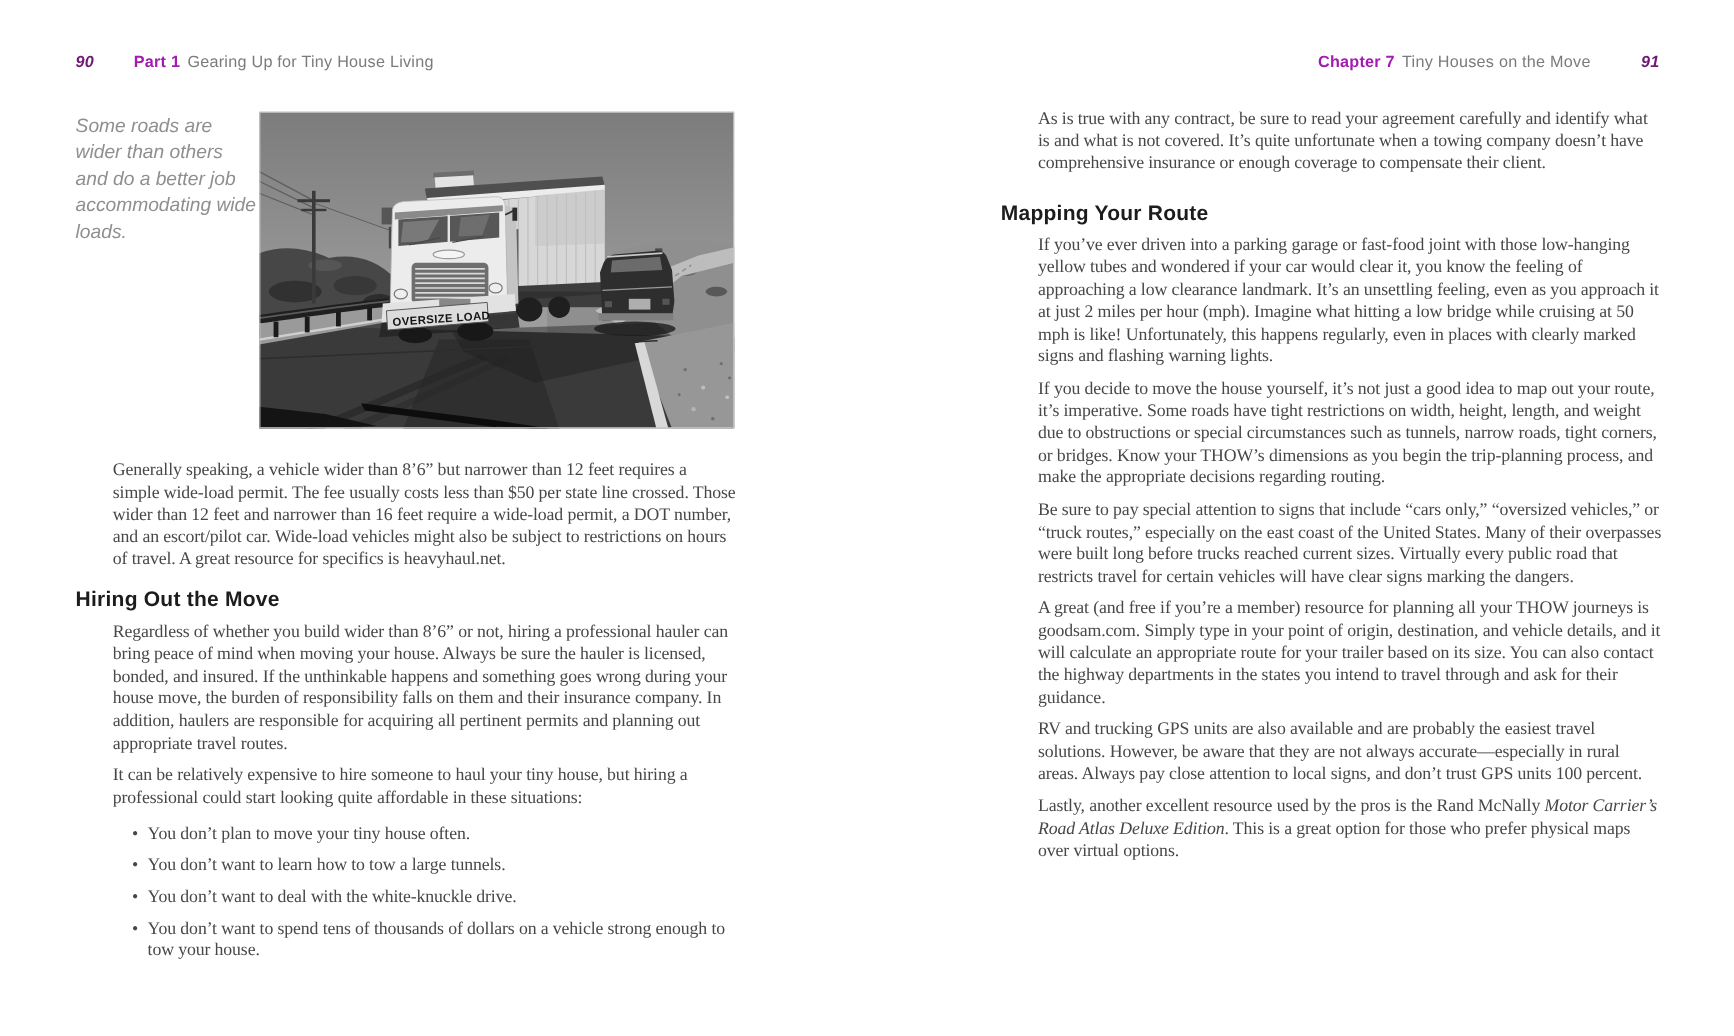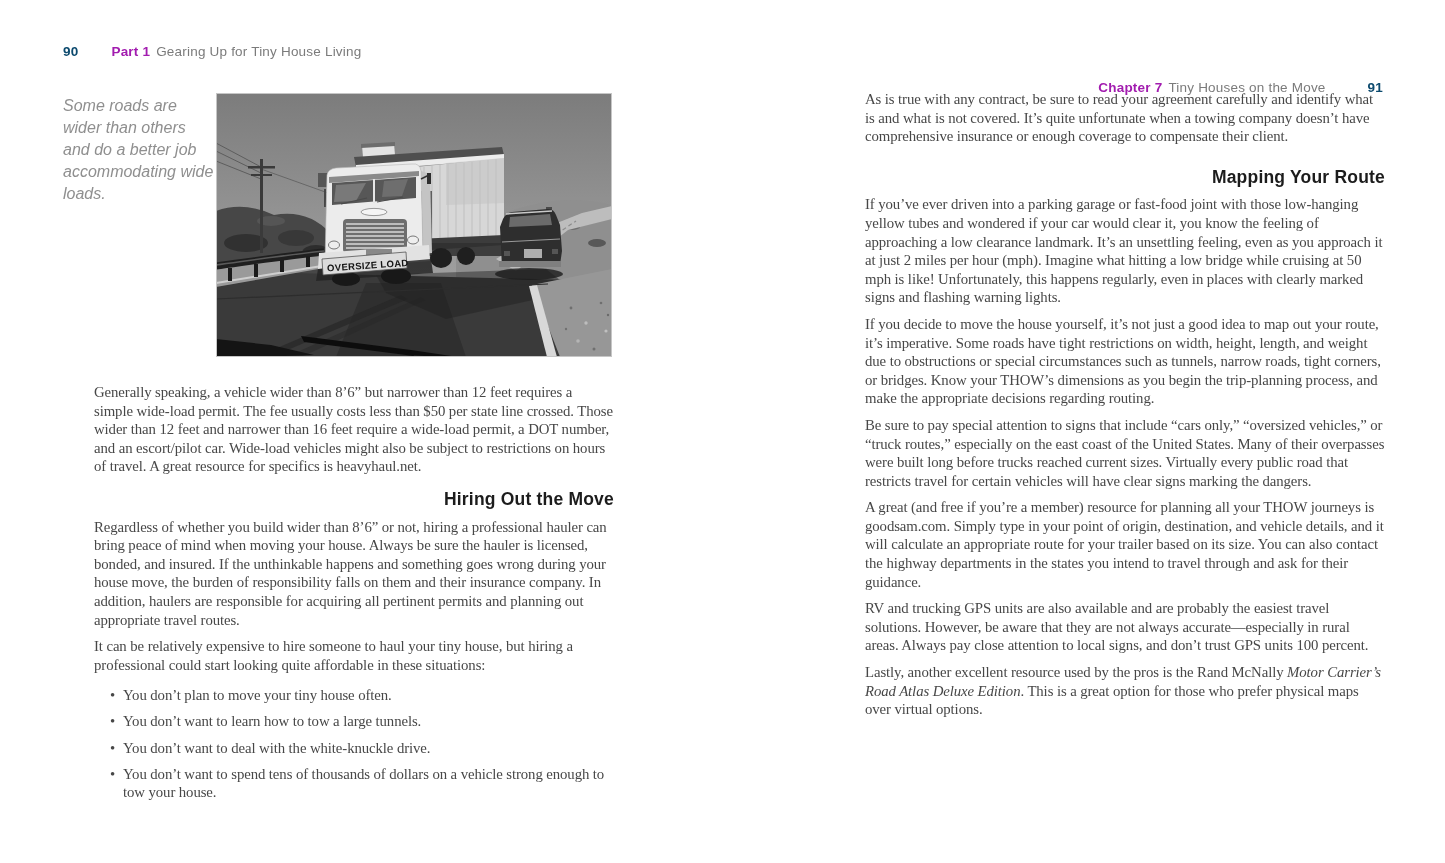--- a/index.html
+++ b/index.html
@@ -1,42 +1,42 @@
 <!DOCTYPE html>
 <html><head>
 <meta charset="utf-8">
 <style>
   html,body{margin:0;padding:0;background:#ffffff;}
   .spread{position:relative;width:1445px;height:863px;background:#ffffff;overflow:hidden;
           font-family:"Liberation Serif",serif;color:#474747;}
   
   .runhead{position:absolute;top:44px;font-family:"Liberation Sans",sans-serif;
            font-size:13.5px;letter-spacing:.2px;white-space:nowrap;}
-  .runhead .num{font-weight:700;color:#0c4a6e;}
+  .runhead .num{font-weight:700;color:#701a75;font-style:italic;}
   .runhead .lbl{font-weight:700;color:#a21caf;}
   .runhead .ttl{font-weight:400;color:#7b7b7b;}
   .runhead-left{left:63px;}
   .runhead-left .lbl{margin-left:33px;}
   .runhead-left .ttl{margin-left:6px;}
-  .runhead-right{right:62px;margin-top:36px;}
+  .runhead-right{right:62px;}
   .runhead-right .ttl{margin-left:6px;}
   .runhead-right .num{margin-left:42px;}
   
   .caption{position:absolute;left:63px;top:95px;width:152px;
            font-family:"Liberation Sans",sans-serif;font-style:italic;
            font-size:16px;line-height:1.38;color:#8f8f8f;}
   .photo{position:absolute;left:216px;top:93px;width:396px;height:264px;display:block;}
   
   .col{position:absolute;width:520px;font-size:14.8px;line-height:18.6px;
        letter-spacing:-.1px;color:#474747;}
   .col-left{left:94px;top:383px;}
   .col-right{left:865px;top:90px;}
   .col p{margin:0 0 8px 0;}
   .col h2{font-family:"Liberation Sans",sans-serif;font-size:17.5px;font-weight:700;
-          color:#1c1c1c;letter-spacing:.2px;margin:22px 0 9px -31px;text-align:right;}
+          color:#1c1c1c;letter-spacing:.2px;margin:22px 0 9px -31px;}
   .col-left h2{margin-top:14px;}
   ul.bullets{list-style:none;margin:12px 0 0 0;padding:0 0 0 16px;}
   ul.bullets li{position:relative;padding-left:13px;margin-bottom:7.5px;}
   ul.bullets .dot{position:absolute;left:0;top:0;color:#474747;}
   .em{font-style:italic;}
 </style>
 </head>
 <body>
 
 <div class="spread">

